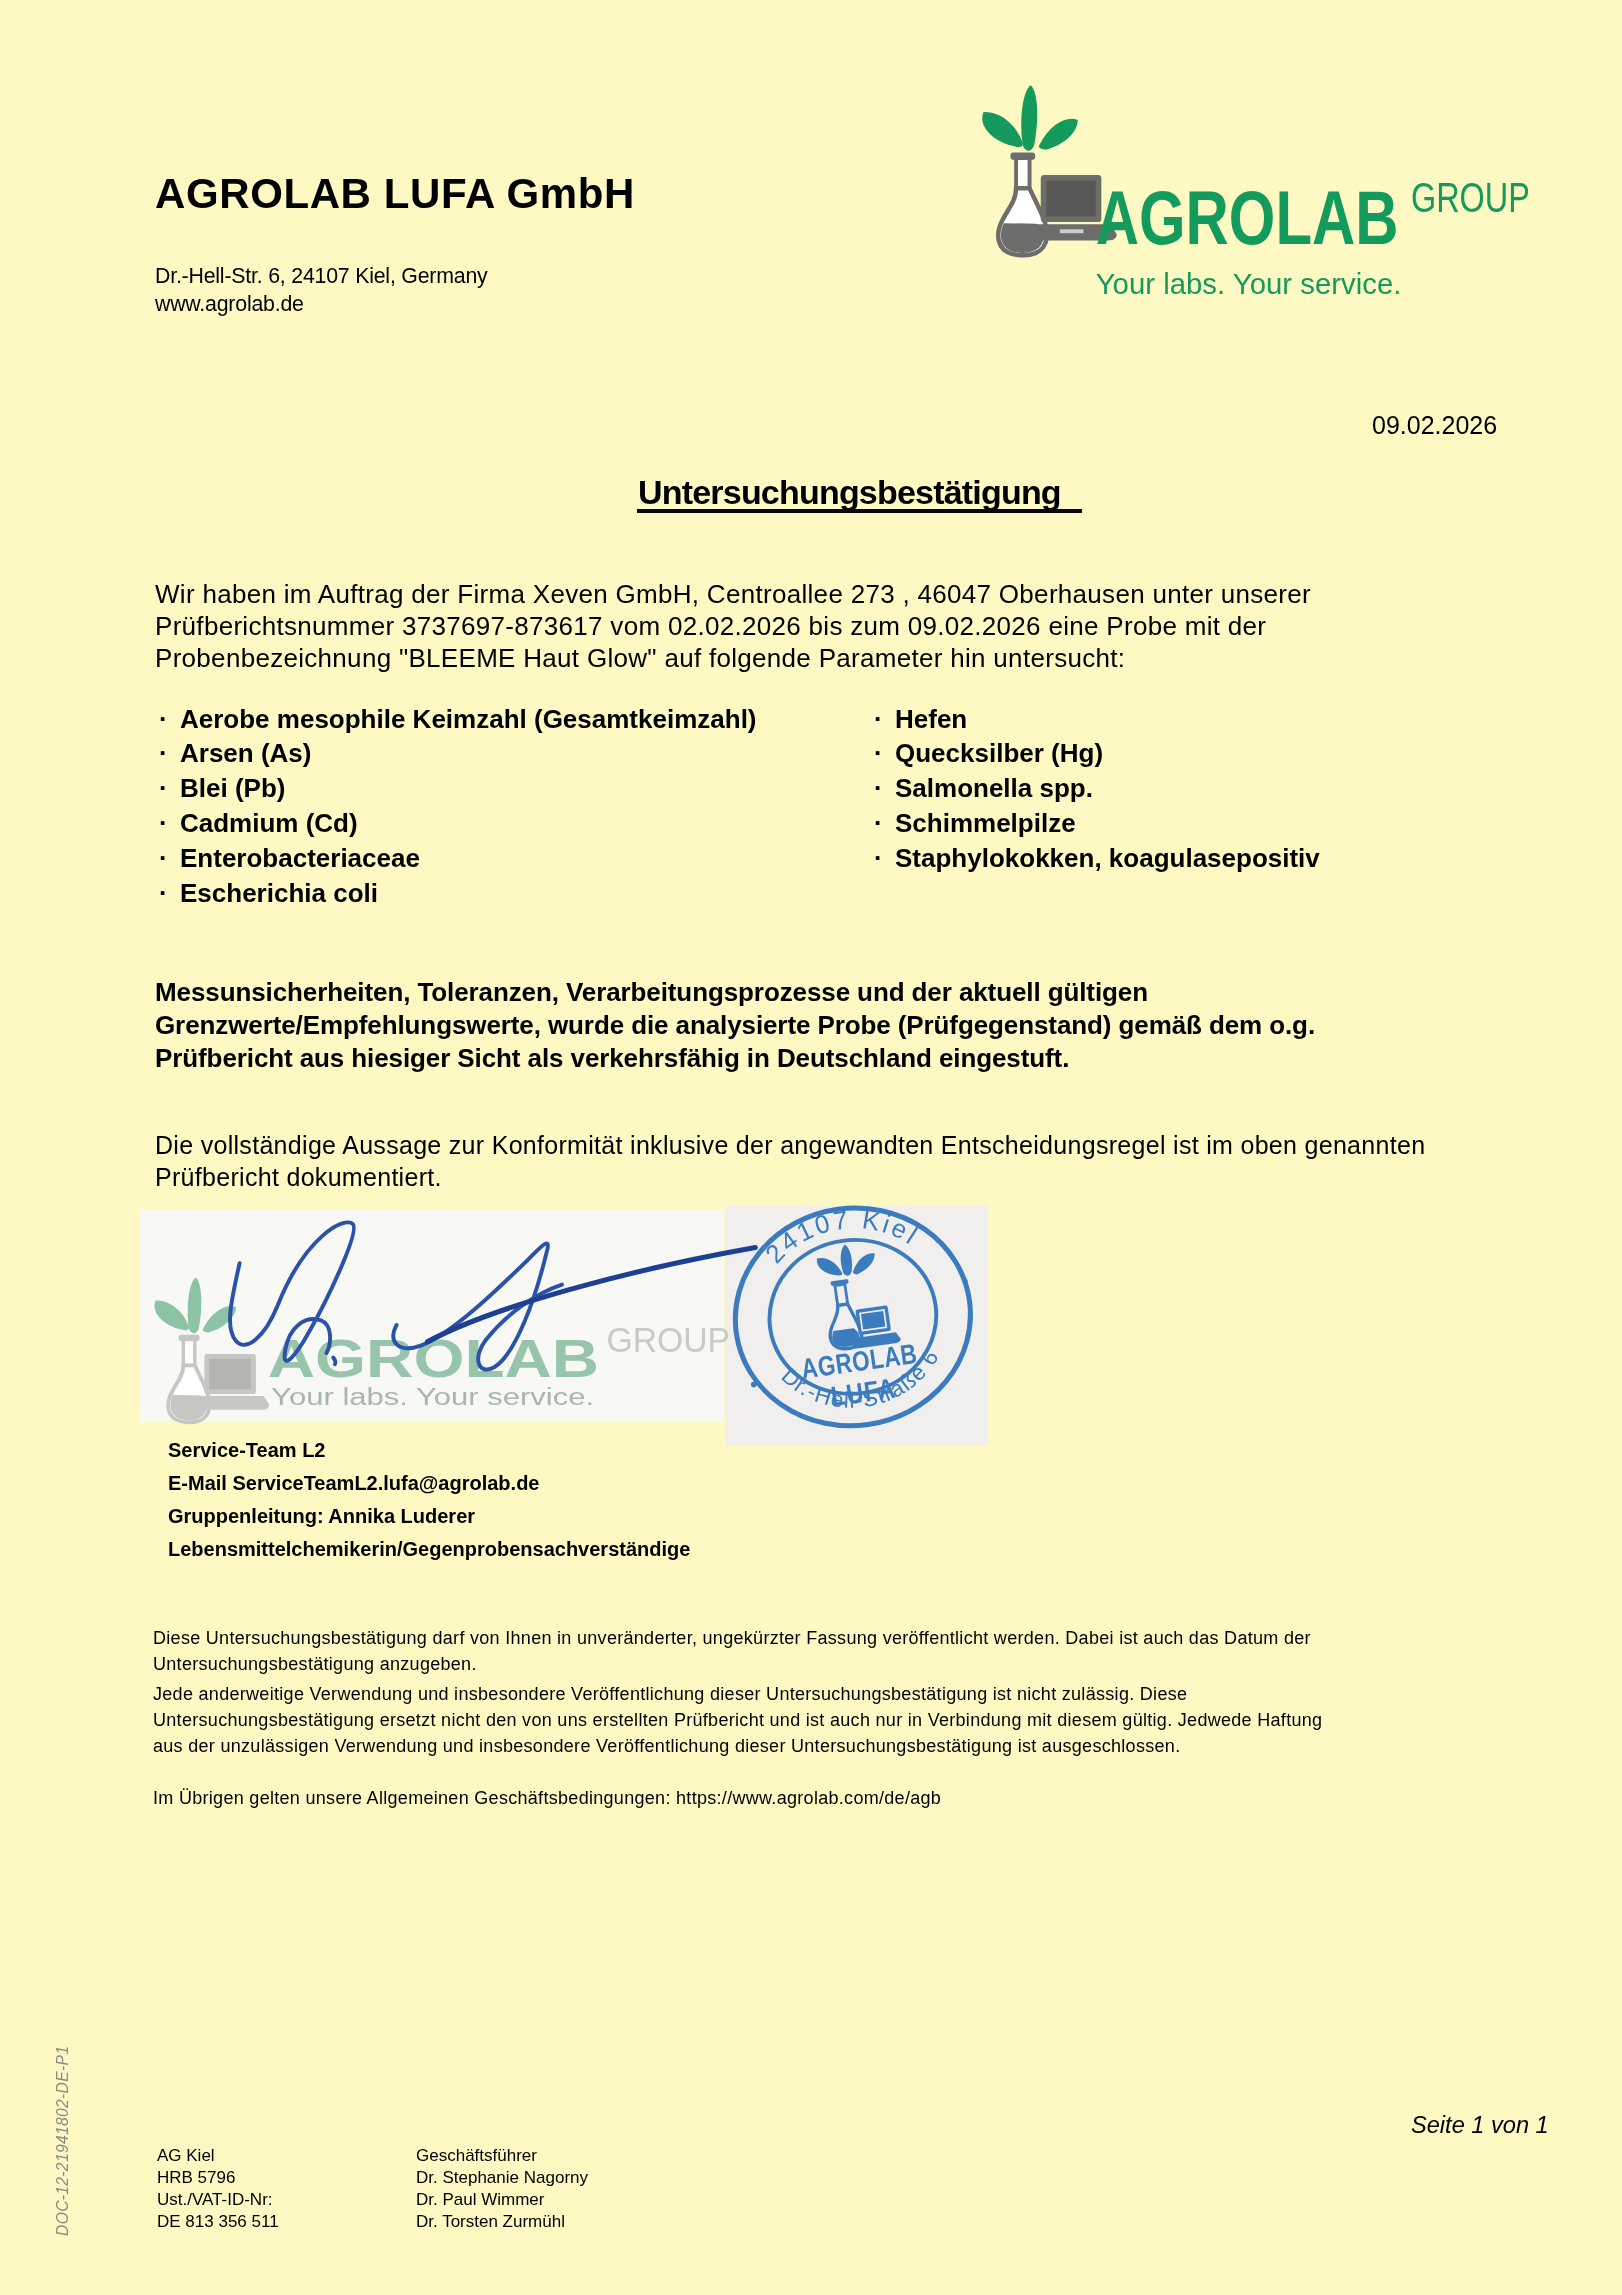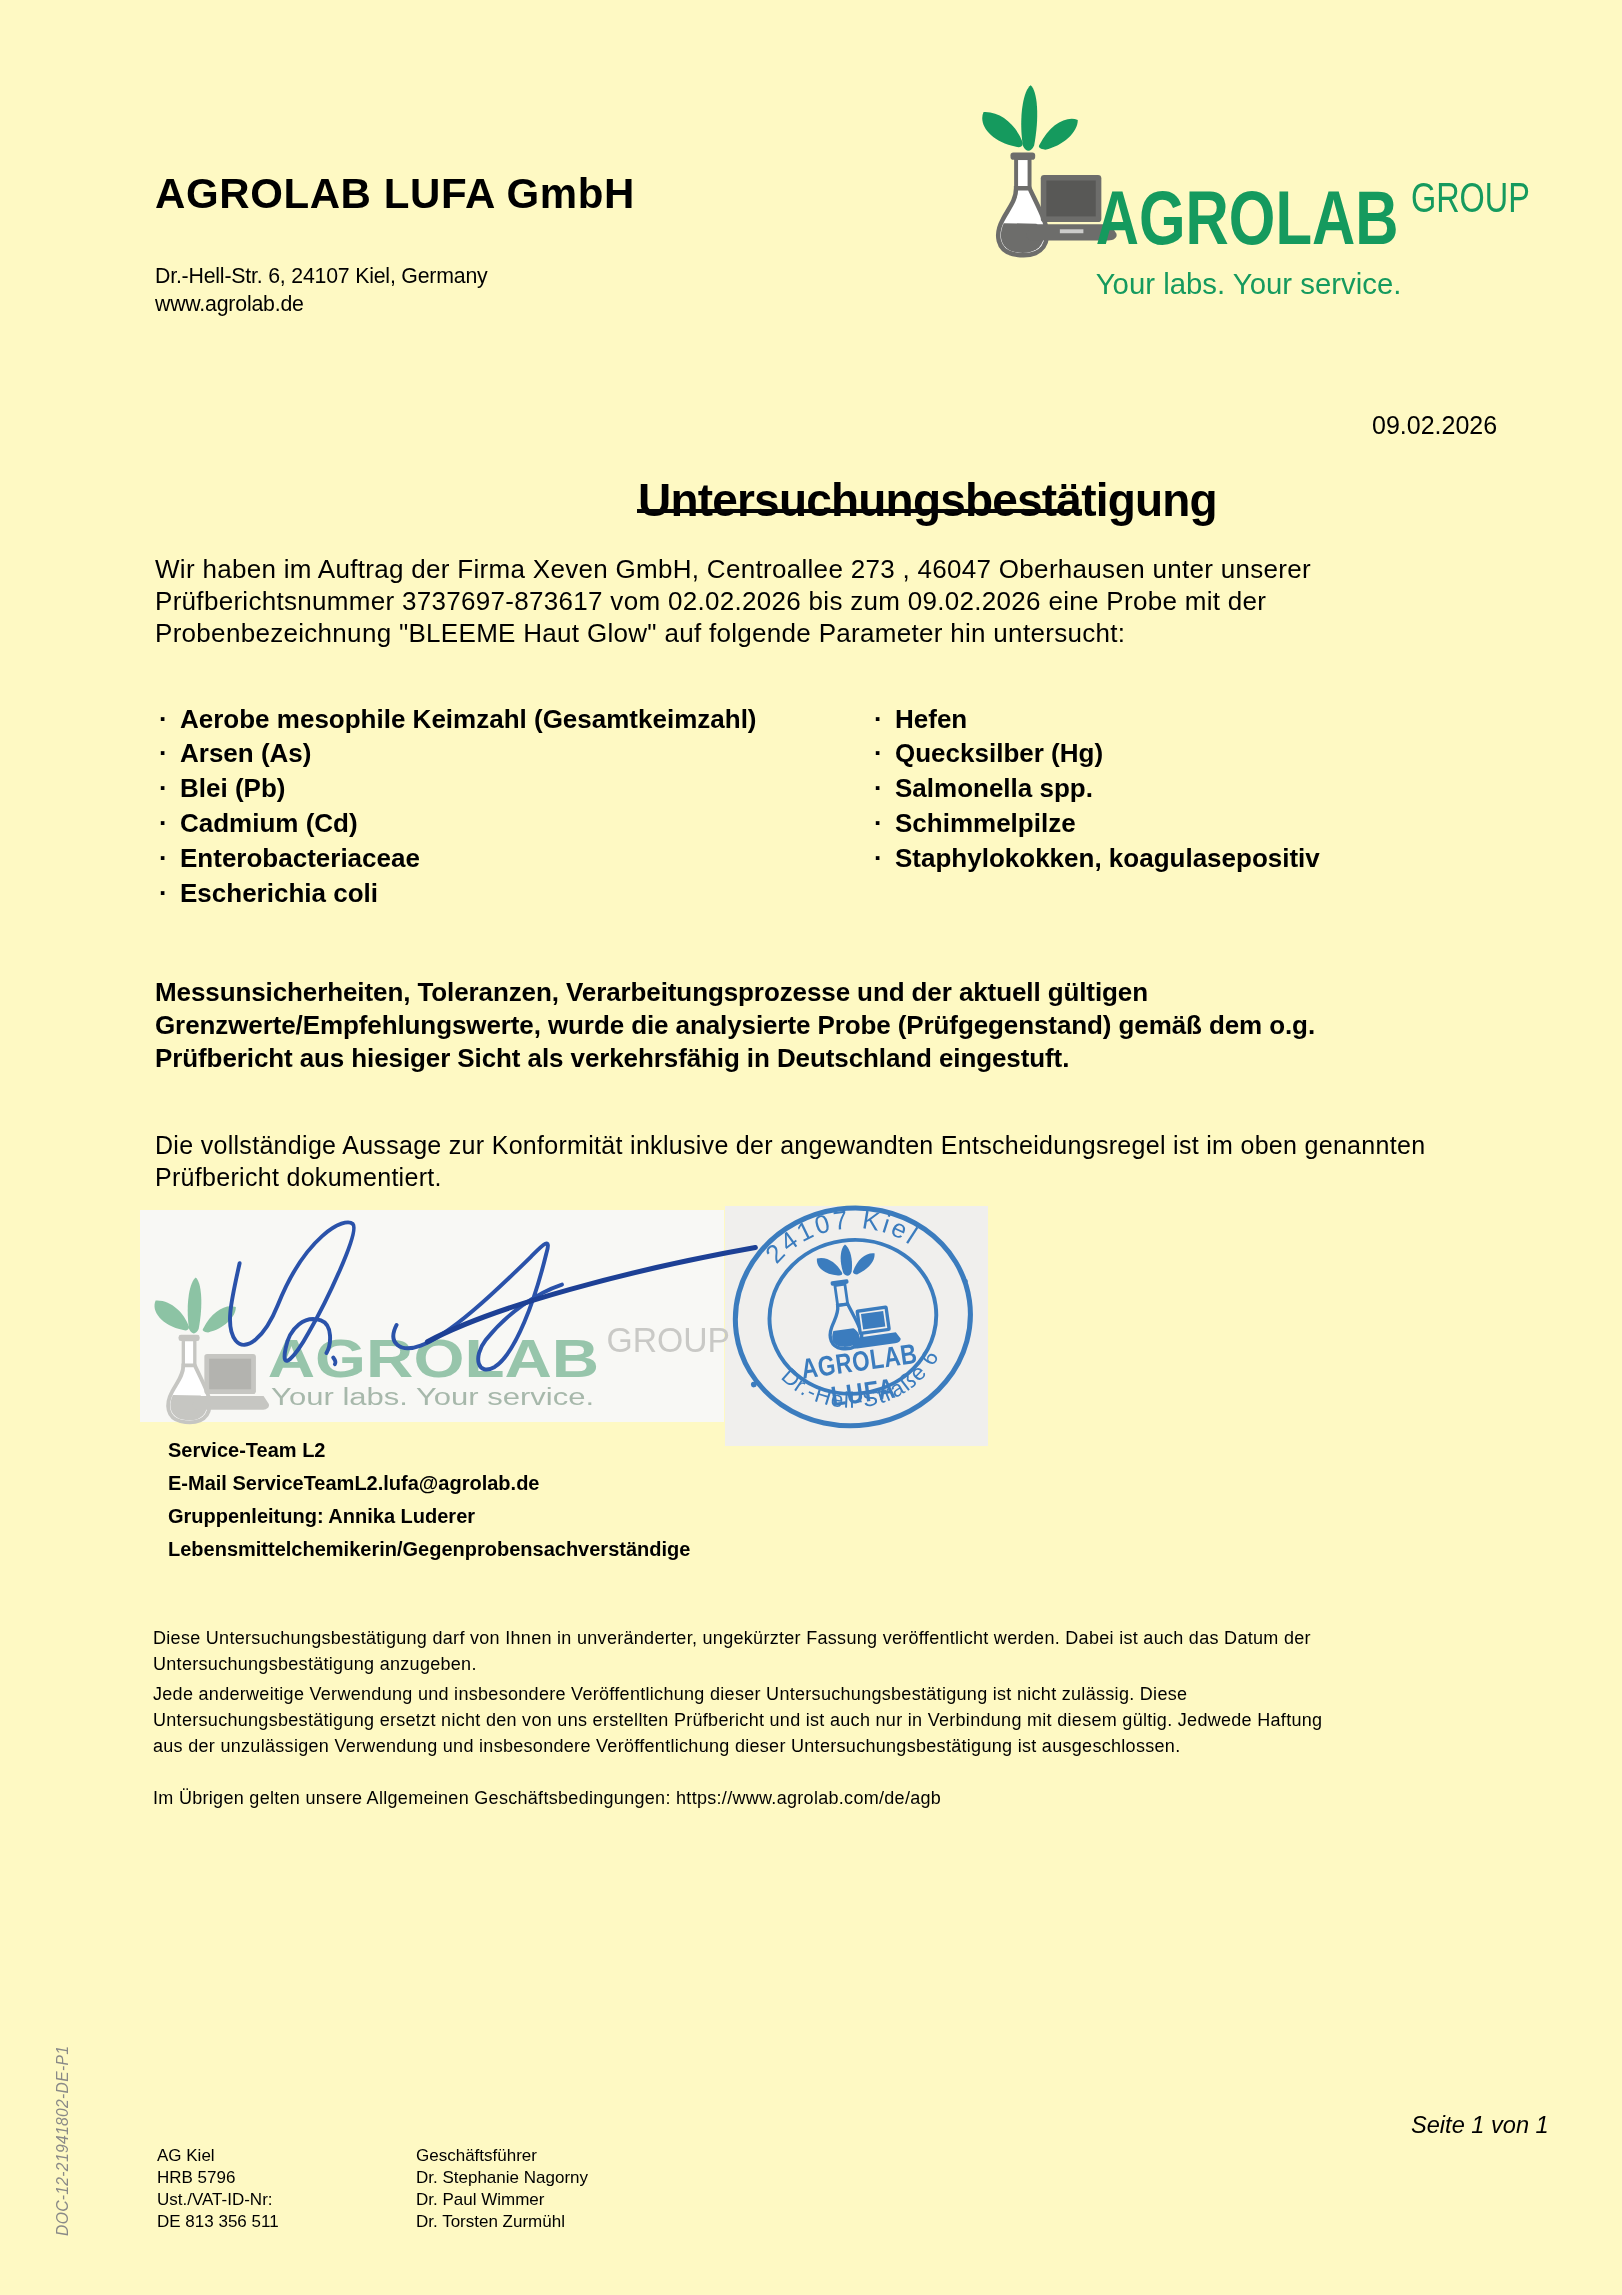--- a/index.html
+++ b/index.html
@@ -4,23 +4,23 @@
 <style>
   html,body{margin:0;padding:0;background:#d9d9d9;}
   .page{
     position:relative;width:1622px;height:2295px;background:#fef9c3;
     font-family:"Liberation Sans",sans-serif;color:#000;overflow:hidden;
   }
   .abs{position:absolute;white-space:nowrap;}
   .company{left:155px;top:170px;font-size:42px;font-weight:bold;letter-spacing:0.6px;}
   .address{left:155px;top:263px;font-size:21.3px;line-height:27.5px;letter-spacing:-0.2px;}
   .date{left:1372px;top:387px;font-size:25px;margin-top:24px;}
-  .doctitle{left:638px;top:473px;font-size:46px;font-weight:bold;letter-spacing:-0.8px;}
+  .doctitle{left:638px;top:473px;font-size:34px;font-weight:bold;letter-spacing:-0.8px;}
   .title-underline{left:637px;top:509px;width:445px;height:3.9px;background:#060606;}
-  .intro{left:155px;top:553px;font-size:26px;line-height:32px;letter-spacing:0.3px;}
+  .intro{left:155px;top:578px;font-size:26px;line-height:32px;letter-spacing:0.3px;}
   .param{position:absolute;font-size:26px;font-weight:bold;white-space:nowrap;}
   .param .dot{display:inline-block;width:21px;}
   .assessment{left:155px;top:976px;font-size:26px;font-weight:bold;line-height:33px;letter-spacing:-0.1px;}
   .conformity{left:155px;top:1129px;font-size:25px;line-height:32px;letter-spacing:0.3px;}
   .sigbg-left{left:140px;top:1210px;width:584px;height:212px;background:#f8f8f5;}
   .sigbg-stamp{left:725px;top:1206px;width:263px;height:240px;background:#f0efed;}
   .contact{left:168px;top:1434px;font-size:20px;font-weight:bold;line-height:33px;}
   .small{font-size:18px;line-height:26px;letter-spacing:0.3px;}
   .p1{left:153px;top:1625px;}
   .p2{left:153px;top:1681px;}

